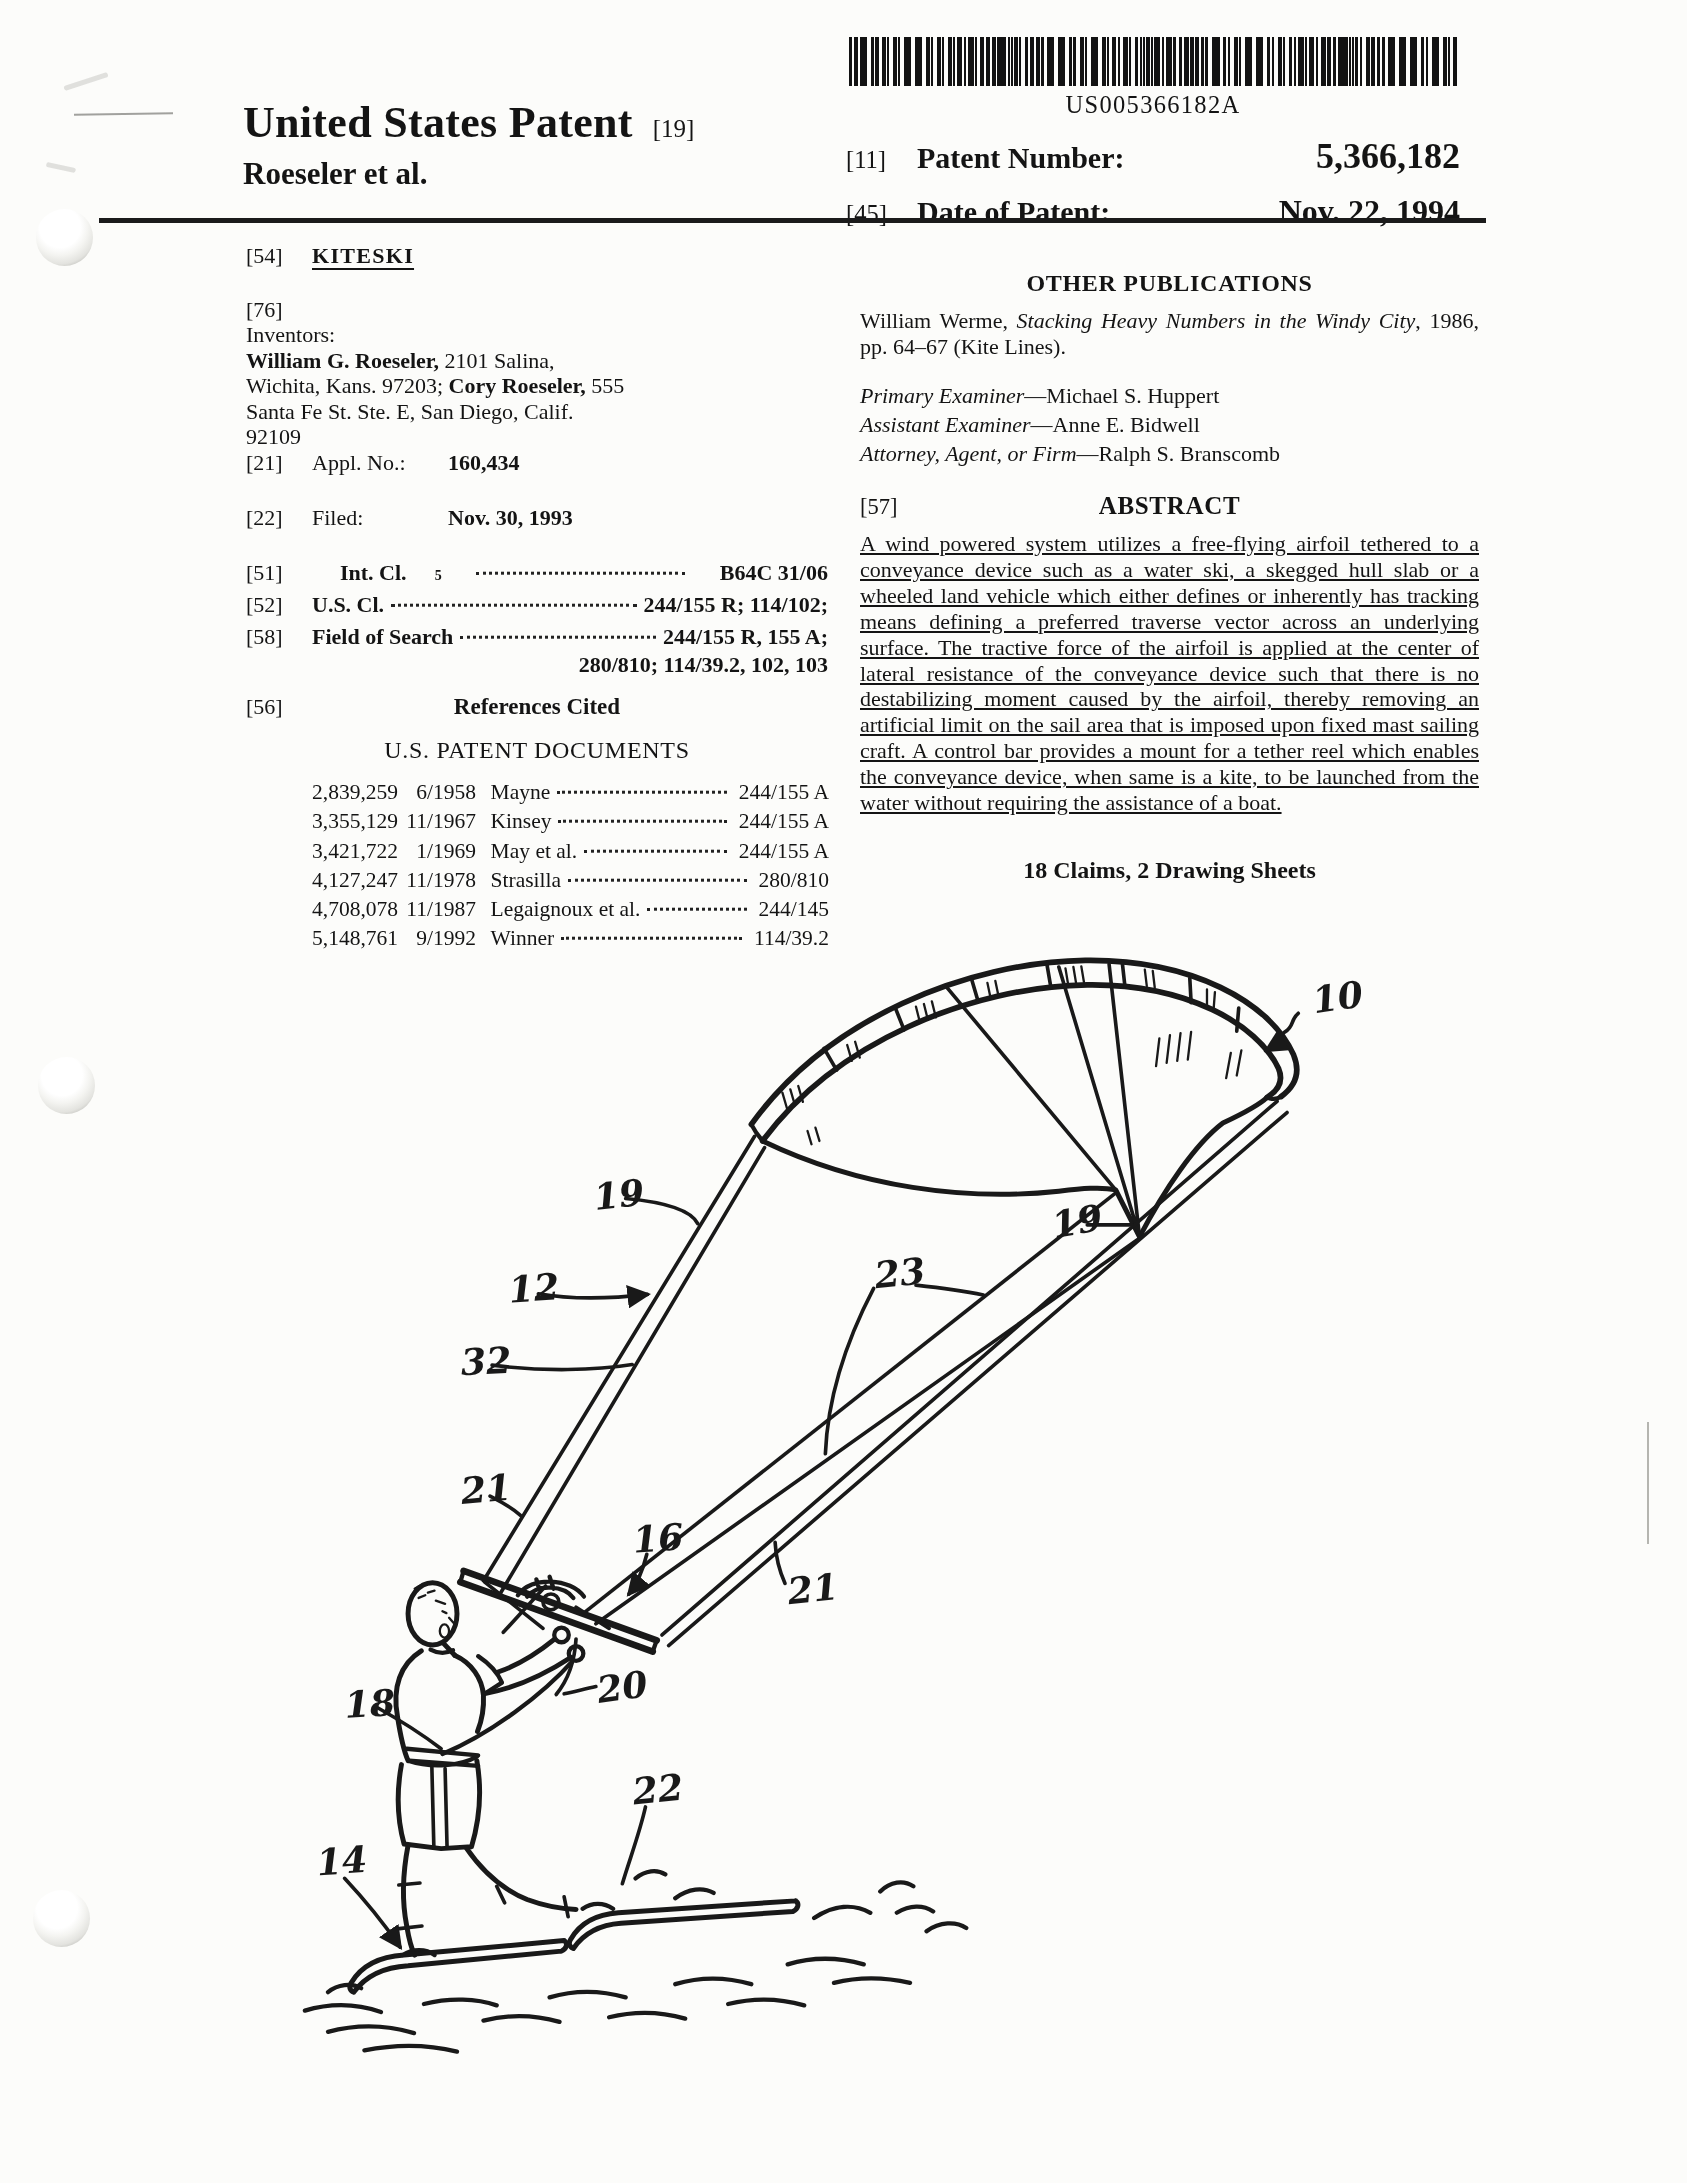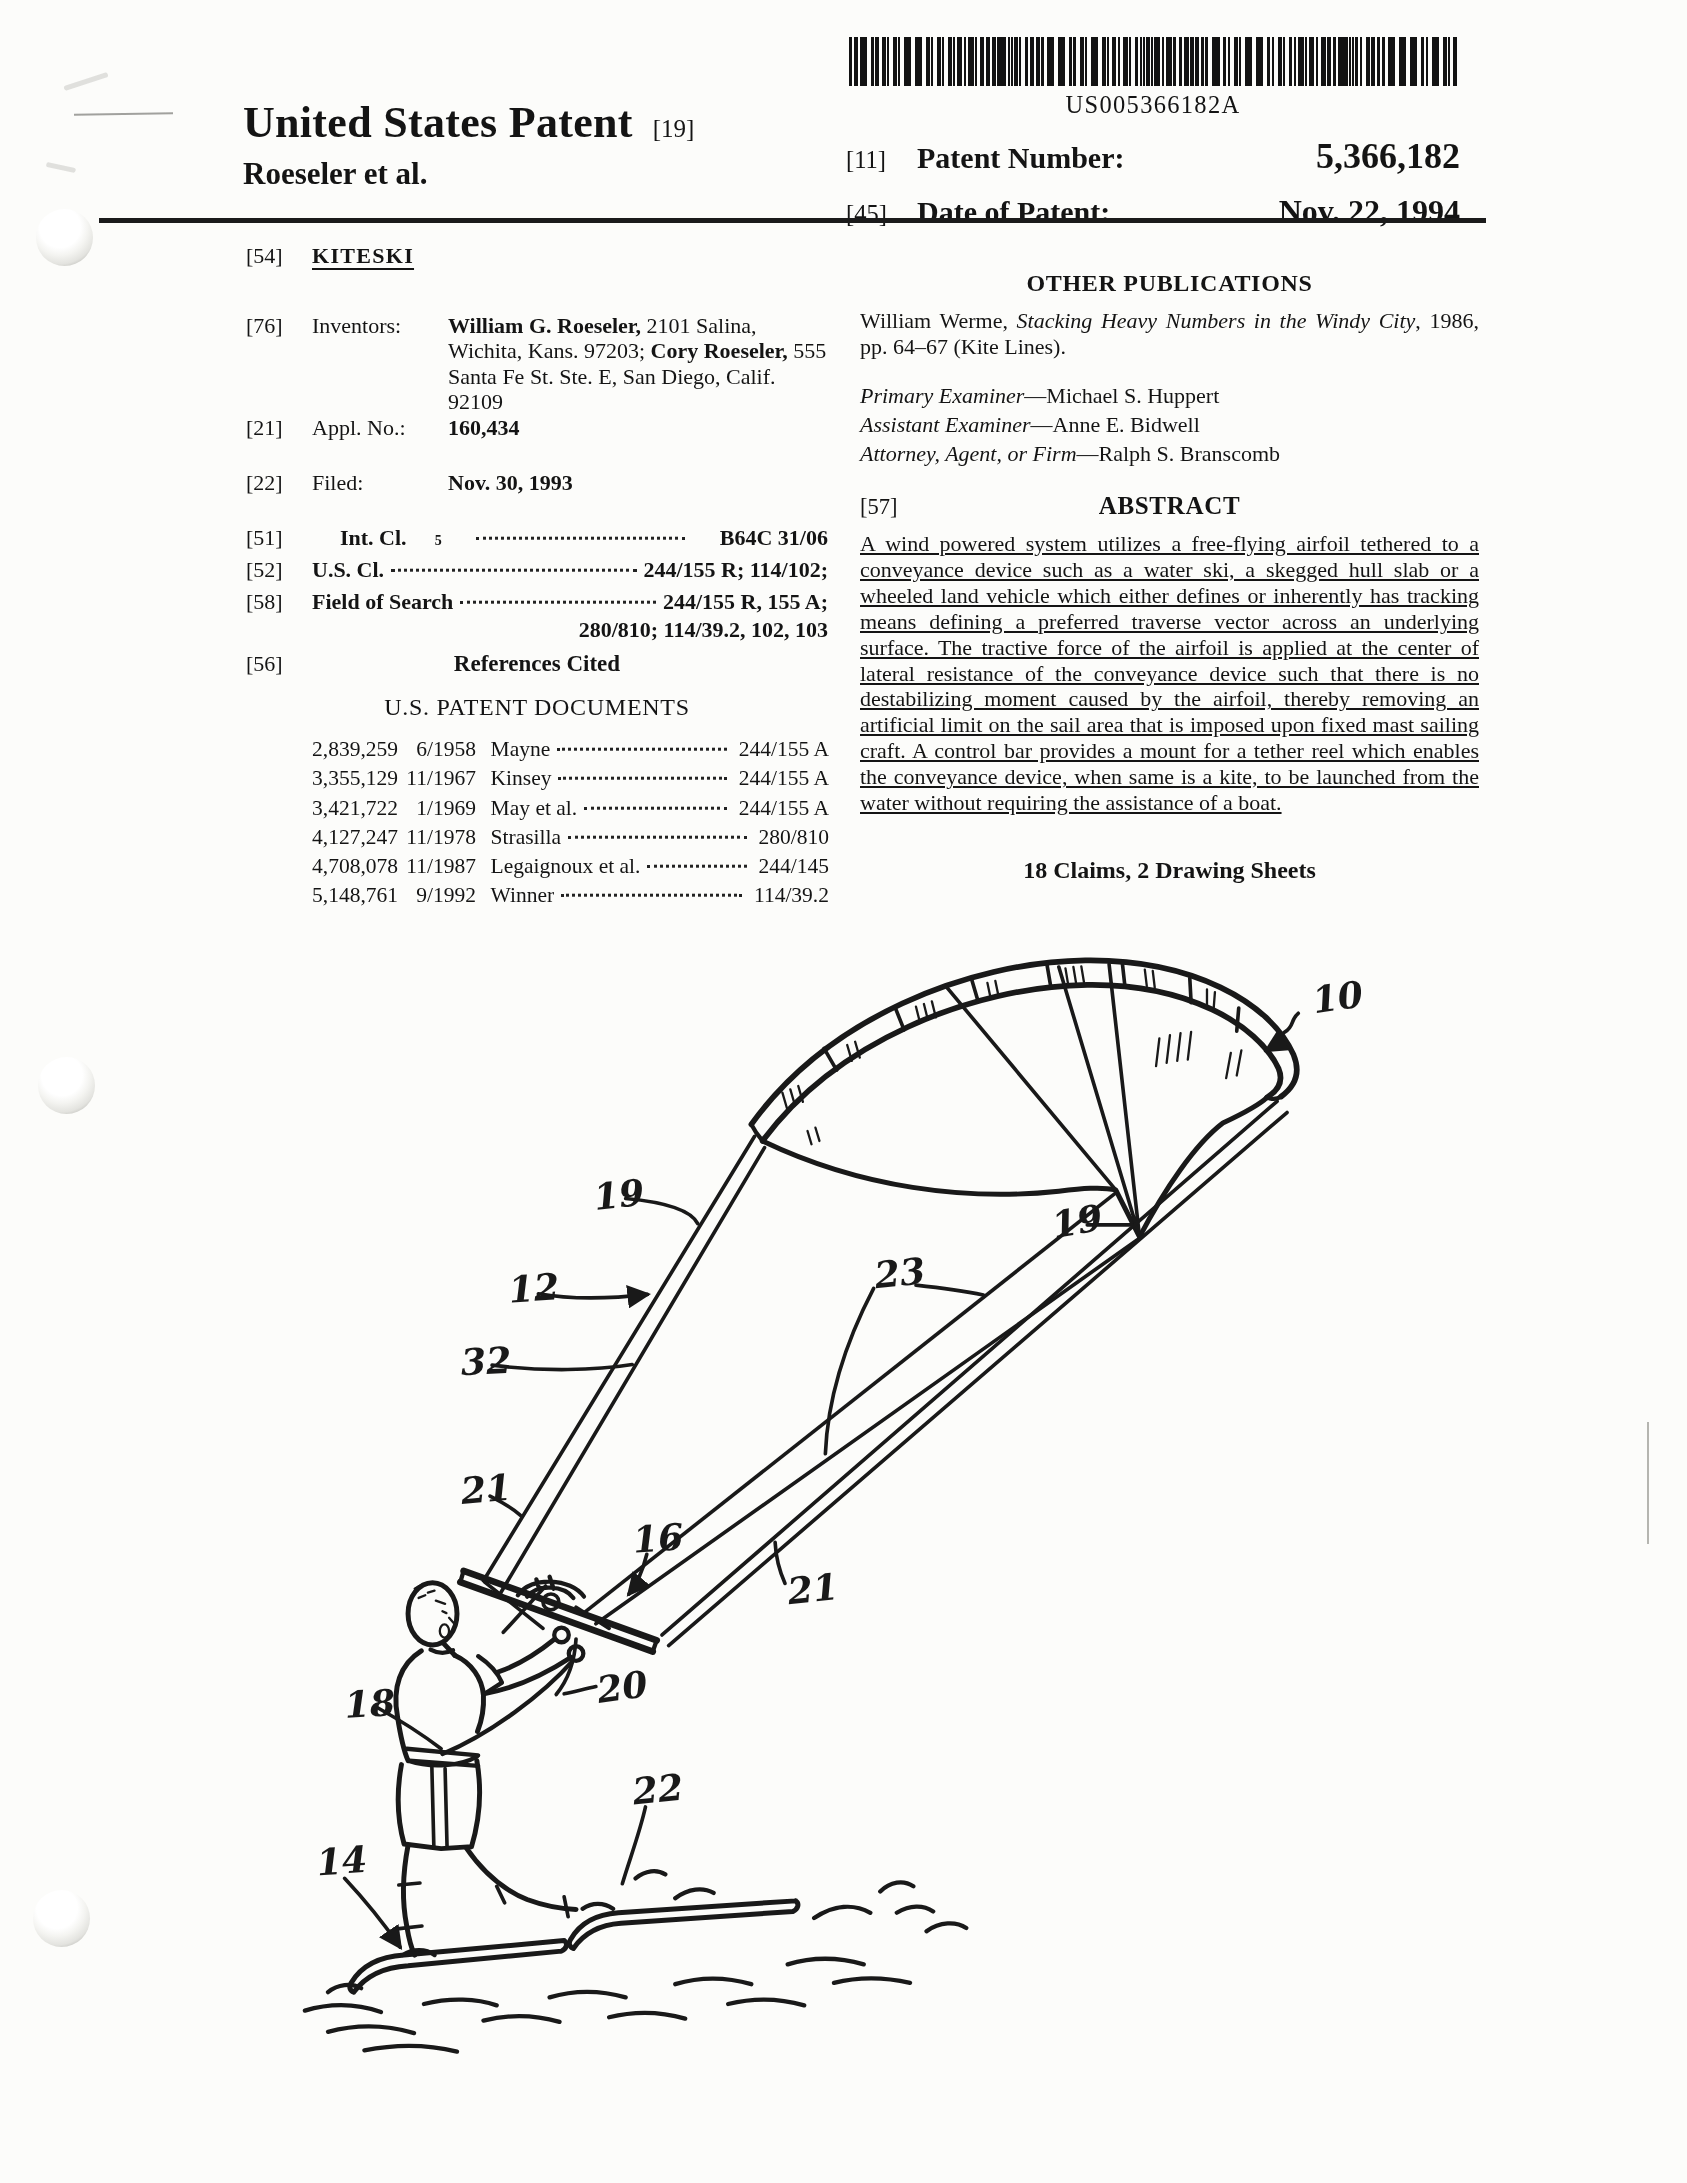--- a/index.html
+++ b/index.html
@@ -35,24 +35,24 @@
   
   .col-left{position:absolute;left:246px;top:243px;width:582px;font-size:22px;line-height:1.16;}
   .row{display:flex;align-items:baseline;}
   .tag{width:66px;flex:none;}
   .lbl{width:136px;flex:none;}
   .bold{font-weight:700;}
   .kiteski{font-weight:700;letter-spacing:1.3px;text-decoration:underline;text-underline-offset:4.6px;text-decoration-thickness:2px;}
   .dots{flex:1;margin:0 6.6px;border-bottom:3px dotted #222;transform:translateY(-5.3px);}
   .rline{text-align:right;font-weight:700;margin-top:2.6px;}
   sup{font-size:14px;}
-  .inv-block{margin-top:44px;}
+  .inv-block{margin-top:28px;flex-direction:column;}
   .inv-text{width:380px;}
   .mt1{} .mt2{margin-top:30px;} .mt3{margin-top:29px;gap:28px;} .mt4{margin-top:6.6px;}
-  .refs-head{margin-top:9px;}
+  .refs-head{margin-top:17px;}
   .c-head{flex:1;text-align:center;font-weight:700;font-size:23px;margin-right:66px;}
   .c-sub{text-align:center;font-size:24px;margin-top:16px;letter-spacing:0.7px;}
   .refrows{margin-top:13.2px;margin-left:40px;width:543px;}
   .refrow{display:flex;align-items:baseline;font-size:21.5px;line-height:1.36;}
   .r-num{width:112px;text-align:right;flex:none;}
   .r-date{width:78px;text-align:right;flex:none;}
   .r-name{margin-left:14.6px;white-space:nowrap;}
   .r-cls{margin-left:5.3px;white-space:nowrap;}
 
   

